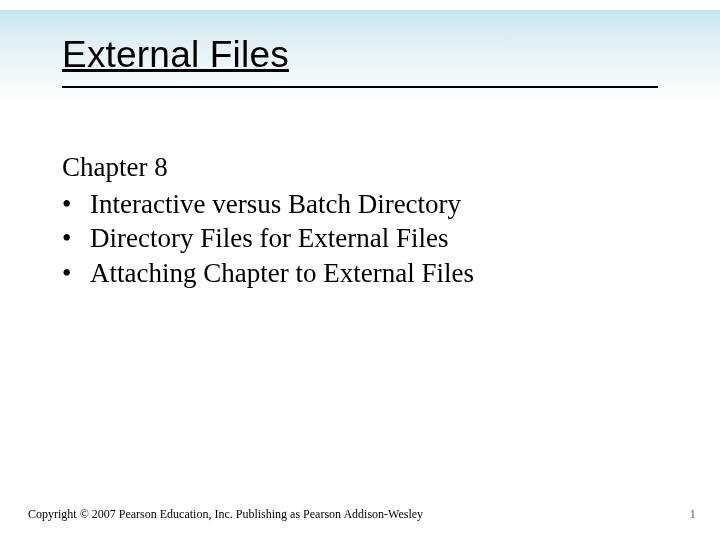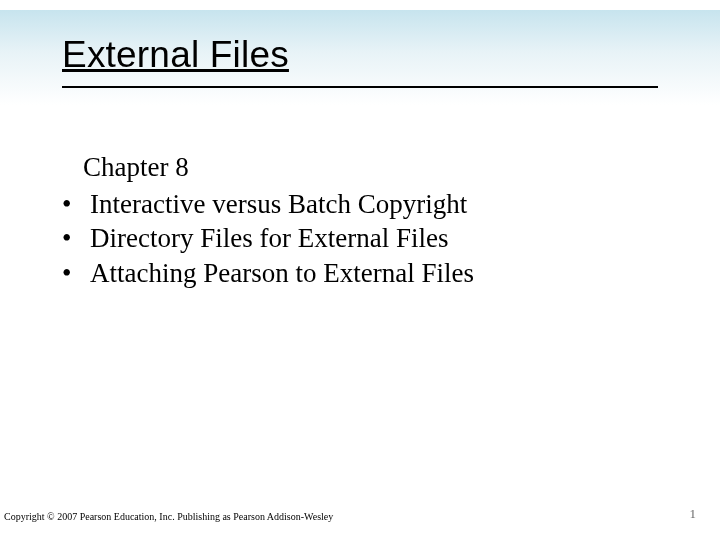--- a/index.html
+++ b/index.html
@@ -37,28 +37,28 @@
   }
   .content {
     position: absolute;
     top: 150px;
     left: 62px;
     width: 600px;
     font-size: 27px;
     line-height: 1.28;
     color: #000;
   }
-  .chapter-line { margin-bottom: 2px; margin-left: 21px; }
+  .chapter-line { margin-bottom: 2px; }
   .bullet-line { display: flex; }
   .bullet-dot { width: 28px; flex-shrink: 0; }
   .footer {
     position: absolute;
     bottom: 18px;
-    left: 4px;
-    font-size: 10px;
+    left: 28px;
+    font-size: 12px;
     color: #000;
   }
   .page-num {
     position: absolute;
     bottom: 18px;
     right: 24px;
     font-size: 13px;
     color: #6b6b6b;
   }
 </style>
@@ -67,26 +67,26 @@
 
 <div class="header-band"></div>
 
 <div class="title">External Files</div>
 <div class="title-underline"></div>
 
 <div class="content">
   <div class="chapter-line">Chapter 8</div>
   <div class="bullet-line">
     <span class="bullet-dot">•</span>
-    <span>Interactive versus Batch Copyright</span>
+    <span>Interactive versus Batch Directory</span>
   </div>
   <div class="bullet-line">
     <span class="bullet-dot">•</span>
     <span>Directory Files for External Files</span>
   </div>
   <div class="bullet-line">
     <span class="bullet-dot">•</span>
-    <span>Attaching Pearson to External Files</span>
+    <span>Attaching Chapter to External Files</span>
   </div>
 </div>
 
 <div class="footer">Copyright © 2007 Pearson Education, Inc. Publishing as Pearson Addison-Wesley</div>
 <div class="page-num">1</div>
 
 </body></html>

